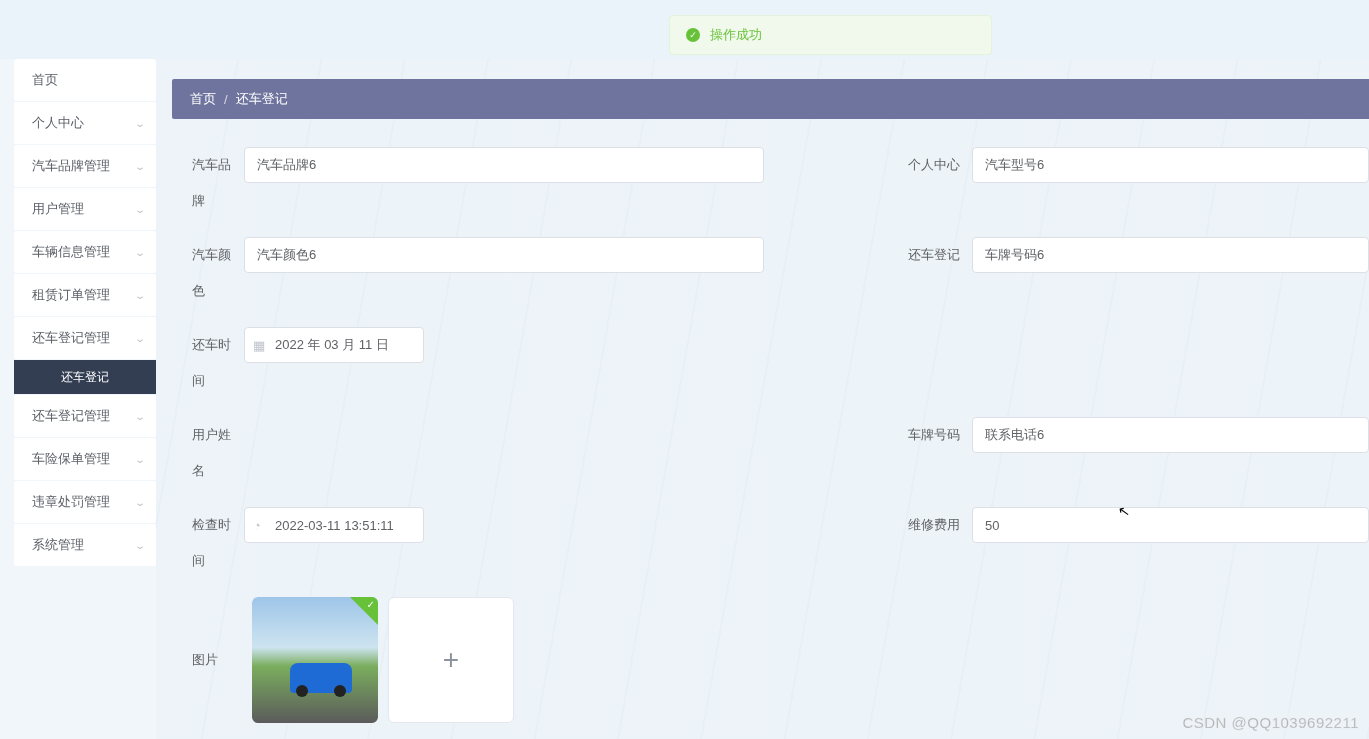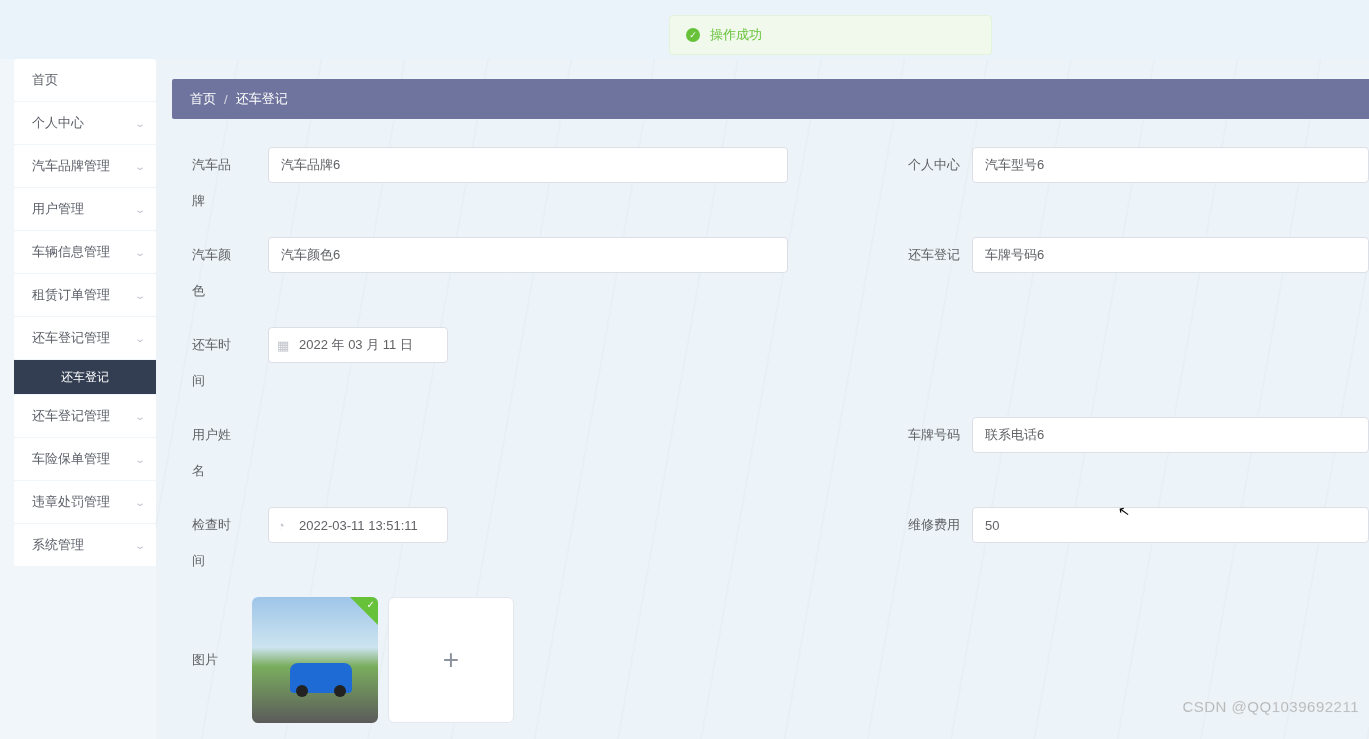--- a/index.html
+++ b/index.html
@@ -80,21 +80,21 @@
     .row { display: flex; margin-bottom: 18px; }
     .col { display: flex; align-items: flex-start; }
     .col-left { width: 720px; }
     .col-right { flex: 1; }
     .lbl {
       width: 80px; text-align: right; padding-right: 12px;
       color: #606266; font-size: 13px; line-height: 36px;
       flex-shrink: 0;
     }
     .col-left .lbl { width: 68px; padding-left: 20px; text-align: left; padding-right: 0; }
-    .col-left .ctrl { margin-left: 28px; }
+    .col-left .ctrl { margin-left: 4px; }
     .col-right .lbl { width: 80px; text-align: right; }
     .ctrl { flex: 1; }
     .inp {
       width: 100%;
       max-width: 520px;
       height: 36px;
       border: 1px solid #dcdfe6;
       border-radius: 4px;
       padding: 0 12px;
       font-size: 13px;
@@ -140,21 +140,21 @@
       border-width: 0 28px 28px 0;
       border-color: transparent #67c23a transparent transparent;
     }
     .thumb-check {
       position: absolute; top: 2px; right: 3px;
       color: #fff; font-size: 10px;
     }
     .upload-btn { cursor: pointer; }
     .plus { color: #8c939d; font-size: 28px; font-weight: 300; }
     .watermark {
-      position: absolute; right: 10px; bottom: 24px;
+      position: absolute; right: 10px; bottom: 8px;
       color: rgba(120,120,120,0.55);
       -webkit-text-stroke: 0.5px rgba(230,230,230,0.6);
       font-size: 15px; letter-spacing: 0.5px;
     }
     .cursor {
       position: absolute; left: 962px; top: 444px;
       font-size: 14px; color: #000;
       transform: rotate(-10deg);
     }
     .bg-stripes {

